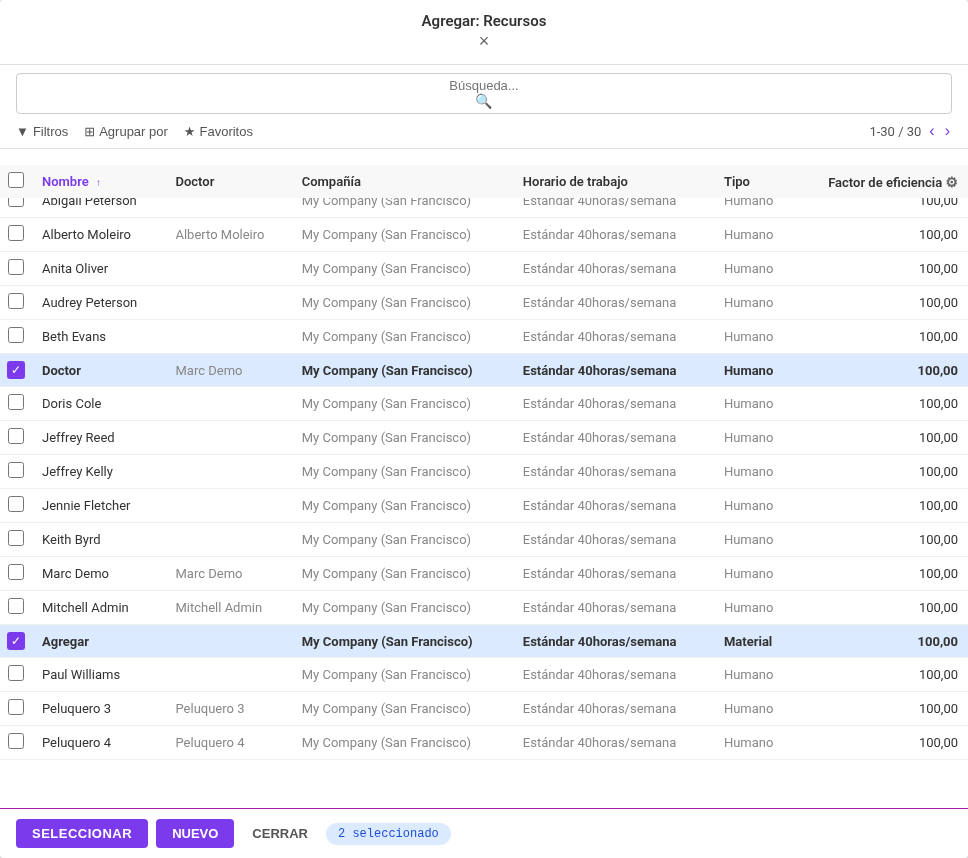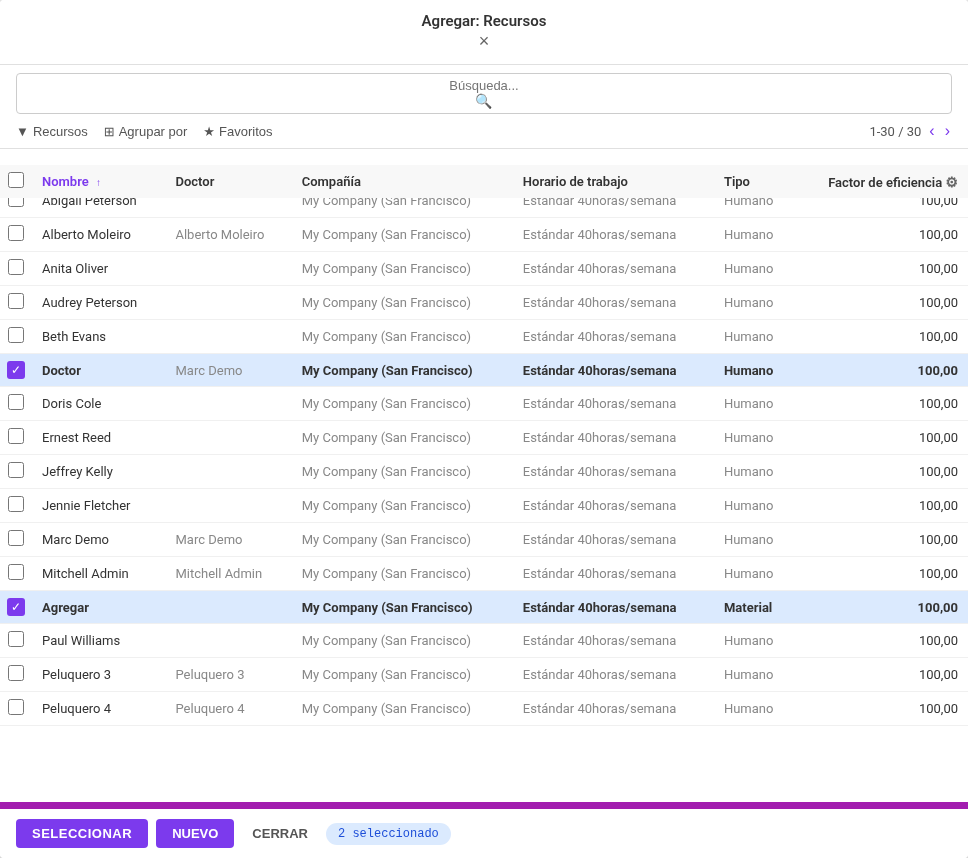--- a/index.html
+++ b/index.html
@@ -165,21 +165,21 @@
       justify-content: center;
       color: white;
       font-size: 12px;
     }
 
     .sort-icon { color: #7c3aed; font-size: 10px; margin-left: 4px; }
     .col-settings { color: #666; cursor: pointer; font-size: 14px; }
 
     .footer {
       padding: 10px 16px;
-      border-top: 7px solid #a21caf;
+      border-top: 1px solid #a21caf;
       background: #fff;
       display: flex;
       align-items: center;
       gap: 8px;
     }
     .btn-select {
       background: #7c3aed;
       color: #fff;
       border: none;
       border-radius: 4px;
@@ -234,21 +234,21 @@
 
   <div class="toolbar">
     <div class="search-bar">
       <input type="text" placeholder="Búsqueda..." style="">
       <span class="search-icon">🔍</span>
     </div>
     <div class="filter-bar">
       <div class="filter-actions">
         <button class="filter-btn">
           <span>▼</span>
-          <span>Recursos</span>
+          <span>Filtros</span>
         </button>
         <button class="filter-btn">
           <span>⊞</span>
           <span>Agrupar por</span>
         </button>
         <button class="filter-btn">
           <span>★</span>
           <span>Favoritos</span>
         </button>
       </div>
@@ -340,39 +340,48 @@
             <td class="checkbox-cell"><input type="checkbox" class="cb" style=""></td>
             <td>Doris Cole</td>
             <td class="gray"></td>
             <td class="gray">My Company (San Francisco)</td>
             <td class="gray">Estándar 40horas/semana</td>
             <td class="gray">Humano</td>
             <td class="right">100,00</td>
           </tr>
           <tr>
             <td class="checkbox-cell"><input type="checkbox" class="cb" style=""></td>
-            <td>Ernest Reed</td>
+            <td>Jeffrey Reed</td>
             <td class="gray"></td>
             <td class="gray">My Company (San Francisco)</td>
             <td class="gray">Estándar 40horas/semana</td>
             <td class="gray">Humano</td>
             <td class="right">100,00</td>
           </tr>
           <tr>
             <td class="checkbox-cell"><input type="checkbox" class="cb" style=""></td>
             <td>Jeffrey Kelly</td>
             <td class="gray"></td>
             <td class="gray">My Company (San Francisco)</td>
             <td class="gray">Estándar 40horas/semana</td>
             <td class="gray">Humano</td>
             <td class="right">100,00</td>
           </tr>
           <tr>
             <td class="checkbox-cell"><input type="checkbox" class="cb" style=""></td>
             <td>Jennie Fletcher</td>
+            <td class="gray"></td>
+            <td class="gray">My Company (San Francisco)</td>
+            <td class="gray">Estándar 40horas/semana</td>
+            <td class="gray">Humano</td>
+            <td class="right">100,00</td>
+          </tr>
+          <tr>
+            <td class="checkbox-cell"><input type="checkbox" class="cb" style=""></td>
+            <td>Keith Byrd</td>
             <td class="gray"></td>
             <td class="gray">My Company (San Francisco)</td>
             <td class="gray">Estándar 40horas/semana</td>
             <td class="gray">Humano</td>
             <td class="right">100,00</td>
           </tr>
           <tr>
             <td class="checkbox-cell"><input type="checkbox" class="cb" style=""></td>
             <td>Marc Demo</td>
             <td class="gray">Marc Demo</td>

